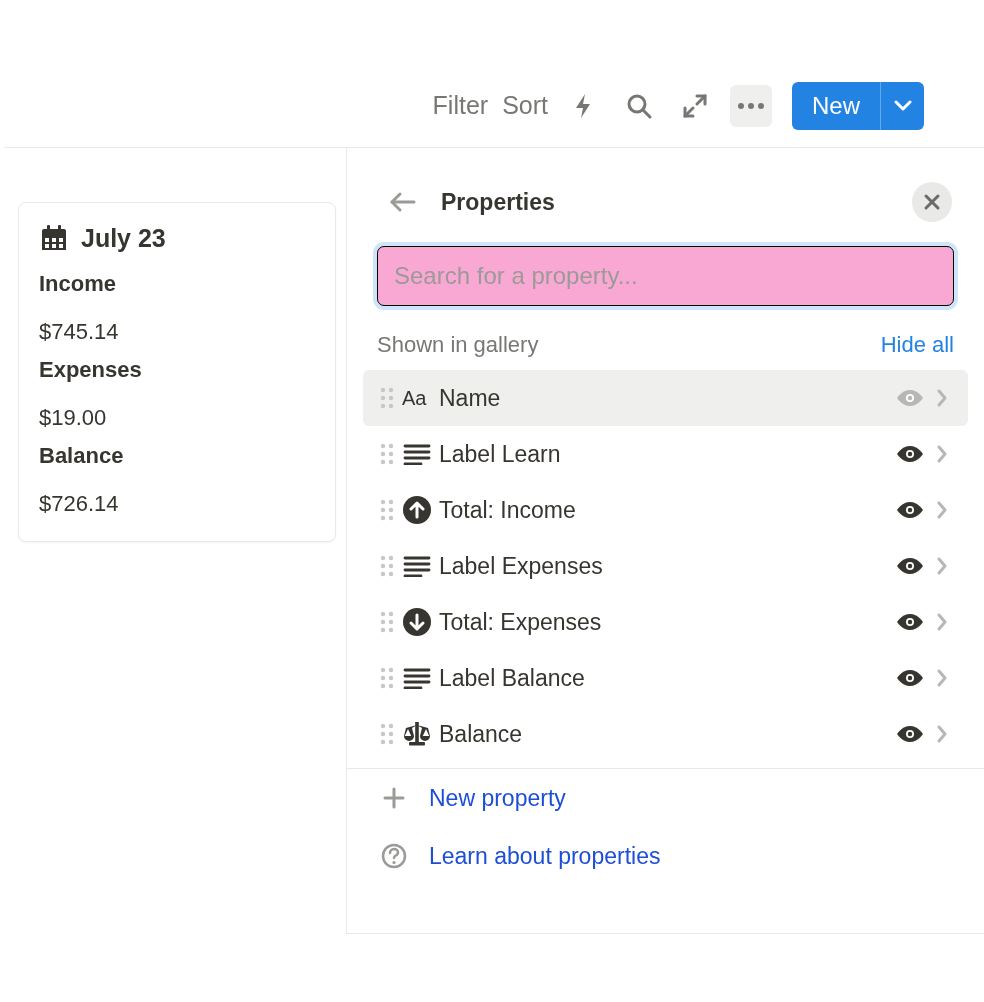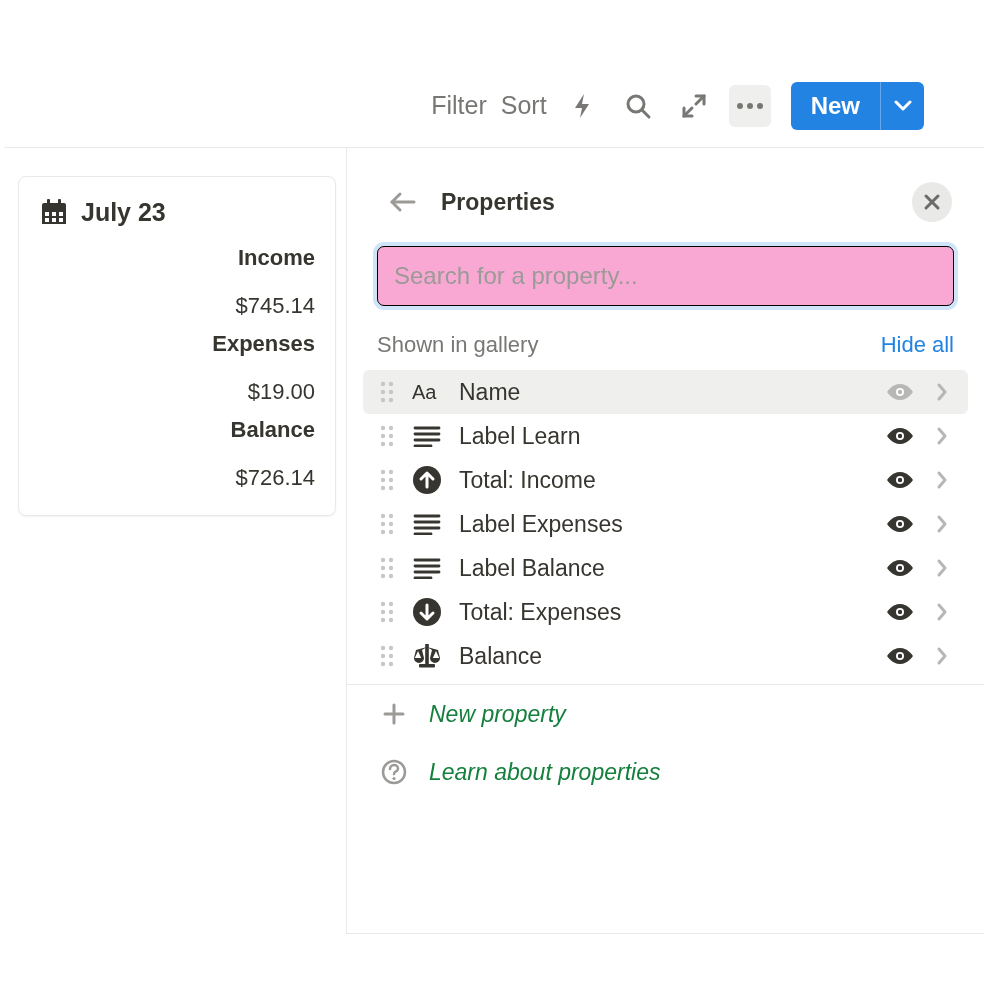--- a/index.html
+++ b/index.html
@@ -11,29 +11,29 @@
     position:absolute; top:84px; left:4px; right:0;
     display:flex; align-items:center; justify-content:flex-end;
     gap:14px; padding:0 60px 20px 0;
     border-bottom:1px solid #e9e9e7;
     height:64px;
   }
   .tool-text { color:#787774; font-size:25px; cursor:pointer; }
   .tool-icon { width:42px; height:42px; display:flex; align-items:center; justify-content:center; color:#787774; border-radius:6px; cursor:pointer; }
   .tool-icon.active { background:#efefed; }
   .new-btn-group { display:flex; margin-left:6px; }
-  .new-btn { background:#2383e2; color:#fff; font-size:24px; font-weight:700; padding:10px 20px; border-top-left-radius:6px; border-bottom-left-radius:6px; cursor:pointer; }
+  .new-btn { background:#2383e2; color:#fff; font-size:24px; font-weight:400; padding:10px 20px; border-top-left-radius:6px; border-bottom-left-radius:6px; cursor:pointer; }
   .new-drop { background:#2383e2; color:#fff; width:44px; display:flex; align-items:center; justify-content:center; border-top-right-radius:6px; border-bottom-right-radius:6px; border-left:1px solid rgba(255,255,255,0.3); cursor:pointer; }
 
   
   .card {
-    position:absolute; left:18px; top:176px; width:318px;
+    position:absolute; left:18px; top:202px; width:318px;
     border:1px solid #e9e9e7; border-radius:8px;
     box-shadow: 0 1px 2px rgba(15,15,15,0.05);
-    background:#fff; padding:20px 20px 24px;text-align:right;
+    background:#fff; padding:20px 20px 24px;
   }
   .card-title-row { display:flex; align-items:center; gap:12px; margin-bottom:18px; }
   .card-title { font-size:25px; font-weight:700; }
   .card-label { font-size:22px; font-weight:700; margin-top:12px; }
   .card-value { font-size:22px; font-weight:400; margin-top:22px; }
 
   
   .panel {
     position:absolute; left:346px; top:148px; right:0; bottom:68px;
     border-left:1px solid #e9e9e7; border-bottom:1px solid #e9e9e7;
@@ -50,32 +50,32 @@
     background:#f9a8d4; font-size:24px; padding:16px 16px; outline:none;
     box-shadow: 0 0 0 4px #cde4f9;
   }
   .search-input::placeholder { color:#9b9a97; }
 
   .section-head { display:flex; align-items:center; justify-content:space-between; padding:0 30px 12px 30px; }
   .section-label { color:#787774; font-size:22px; }
   .hide-all { color:#2383e2; font-size:22px; cursor:pointer; }
 
   .prop-list { padding:0 16px 0 16px; }
-  .prop-row { height:44px; display:flex; align-items:center; border-radius:6px; padding:0 12px; cursor:pointer; gap:10px; }
+  .prop-row { height:56px; display:flex; align-items:center; border-radius:6px; padding:0 12px; cursor:pointer; gap:0; }
   .prop-row.hovered { background:#efefed; }
   .drag-handle { width:24px; display:flex; align-items:center; justify-content:center; color:#b7b7b5; }
   .type-icon { width:36px; display:flex; align-items:center; justify-content:center; color:#37352f; }
   .prop-label { flex:1; font-size:23px; color:#37352f; margin-left:4px; }
   .eye-icon { width:36px; display:flex; align-items:center; justify-content:center; }
   .eye-icon.muted svg { fill:#b7b7b5; }
   .eye-icon svg { fill:#37352f; }
   .chevron { width:28px; display:flex; align-items:center; justify-content:center; color:#b7b7b5; }
 
   .panel-footer-sep { border-top:1px solid #e9e9e7; margin-top:6px; }
-  .footer-row { height:58px; display:flex; align-items:center; gap:18px; padding:0 30px; color:#15803d; cursor:pointer;font-style:italic; }
+  .footer-row { height:58px; display:flex; align-items:center; gap:18px; padding:0 30px; color:#1d4ed8; cursor:pointer; }
   .footer-row .lbl { font-size:23px; }
   .footer-icon { width:34px; display:flex; align-items:center; justify-content:center; }
 
   svg { display:block; }
 </style>
 </head>
 <body>
 
 <div class="toolbar">
   <span class="tool-text">Filter</span>
@@ -307,59 +307,59 @@
           <svg width="14" height="24" viewBox="0 0 14 24" fill="#c7c7c5">
             <circle cx="3" cy="4" r="2.2"></circle>
             <circle cx="11" cy="4" r="2.2"></circle>
             <circle cx="3" cy="12" r="2.2"></circle>
             <circle cx="11" cy="12" r="2.2"></circle>
             <circle cx="3" cy="20" r="2.2"></circle>
             <circle cx="11" cy="20" r="2.2"></circle>
           </svg>
         </span>
         <span class="type-icon">
+          <svg width="30" height="30" viewBox="0 0 30 30">
+            <circle cx="15" cy="15" r="14" fill="#37352f"></circle>
+            <path d="M15 8 L15 22 M9 16 L15 22 L21 16" stroke="#fff" stroke-width="3" fill="none" stroke-linecap="round" stroke-linejoin="round"></path>
+          </svg>
+        </span>
+        <span class="prop-label">Total: Expenses</span>
+        <span class="eye-icon">
+          <svg width="30" height="22" viewBox="0 0 30 22">
+            <path d="M15 3 C7 3 2 11 2 11 s5 8 13 8 13-8 13-8 S23 3 15 3z"></path>
+            <circle cx="15" cy="11" r="4" fill="#fff"></circle>
+            <circle cx="15" cy="11" r="2.2"></circle>
+          </svg>
+        </span>
+        <span class="chevron">
+          <svg width="12" height="20" viewBox="0 0 12 20" fill="none" stroke="#b7b7b5" stroke-width="3" stroke-linecap="round" stroke-linejoin="round">
+            <path d="M3 3 L9 10 L3 17"></path>
+          </svg>
+        </span>
+      </div>
+      <div class="prop-row">
+        <span class="drag-handle">
+          <svg width="14" height="24" viewBox="0 0 14 24" fill="#c7c7c5">
+            <circle cx="3" cy="4" r="2.2"></circle>
+            <circle cx="11" cy="4" r="2.2"></circle>
+            <circle cx="3" cy="12" r="2.2"></circle>
+            <circle cx="11" cy="12" r="2.2"></circle>
+            <circle cx="3" cy="20" r="2.2"></circle>
+            <circle cx="11" cy="20" r="2.2"></circle>
+          </svg>
+        </span>
+        <span class="type-icon">
           <svg width="28" height="22" viewBox="0 0 28 22" stroke="#37352f" stroke-width="2.8" stroke-linecap="round">
             <line x1="2" y1="3" x2="26" y2="3"></line>
             <line x1="2" y1="9" x2="26" y2="9"></line>
             <line x1="2" y1="15" x2="26" y2="15"></line>
             <line x1="2" y1="21" x2="18" y2="21"></line>
           </svg>
         </span>
         <span class="prop-label">Label Balance</span>
-        <span class="eye-icon">
-          <svg width="30" height="22" viewBox="0 0 30 22">
-            <path d="M15 3 C7 3 2 11 2 11 s5 8 13 8 13-8 13-8 S23 3 15 3z"></path>
-            <circle cx="15" cy="11" r="4" fill="#fff"></circle>
-            <circle cx="15" cy="11" r="2.2"></circle>
-          </svg>
-        </span>
-        <span class="chevron">
-          <svg width="12" height="20" viewBox="0 0 12 20" fill="none" stroke="#b7b7b5" stroke-width="3" stroke-linecap="round" stroke-linejoin="round">
-            <path d="M3 3 L9 10 L3 17"></path>
-          </svg>
-        </span>
-      </div>
-      <div class="prop-row">
-        <span class="drag-handle">
-          <svg width="14" height="24" viewBox="0 0 14 24" fill="#c7c7c5">
-            <circle cx="3" cy="4" r="2.2"></circle>
-            <circle cx="11" cy="4" r="2.2"></circle>
-            <circle cx="3" cy="12" r="2.2"></circle>
-            <circle cx="11" cy="12" r="2.2"></circle>
-            <circle cx="3" cy="20" r="2.2"></circle>
-            <circle cx="11" cy="20" r="2.2"></circle>
-          </svg>
-        </span>
-        <span class="type-icon">
-          <svg width="30" height="30" viewBox="0 0 30 30">
-            <circle cx="15" cy="15" r="14" fill="#37352f"></circle>
-            <path d="M15 8 L15 22 M9 16 L15 22 L21 16" stroke="#fff" stroke-width="3" fill="none" stroke-linecap="round" stroke-linejoin="round"></path>
-          </svg>
-        </span>
-        <span class="prop-label">Total: Expenses</span>
         <span class="eye-icon">
           <svg width="30" height="22" viewBox="0 0 30 22">
             <path d="M15 3 C7 3 2 11 2 11 s5 8 13 8 13-8 13-8 S23 3 15 3z"></path>
             <circle cx="15" cy="11" r="4" fill="#fff"></circle>
             <circle cx="15" cy="11" r="2.2"></circle>
           </svg>
         </span>
         <span class="chevron">
           <svg width="12" height="20" viewBox="0 0 12 20" fill="none" stroke="#b7b7b5" stroke-width="3" stroke-linecap="round" stroke-linejoin="round">
             <path d="M3 3 L9 10 L3 17"></path>

